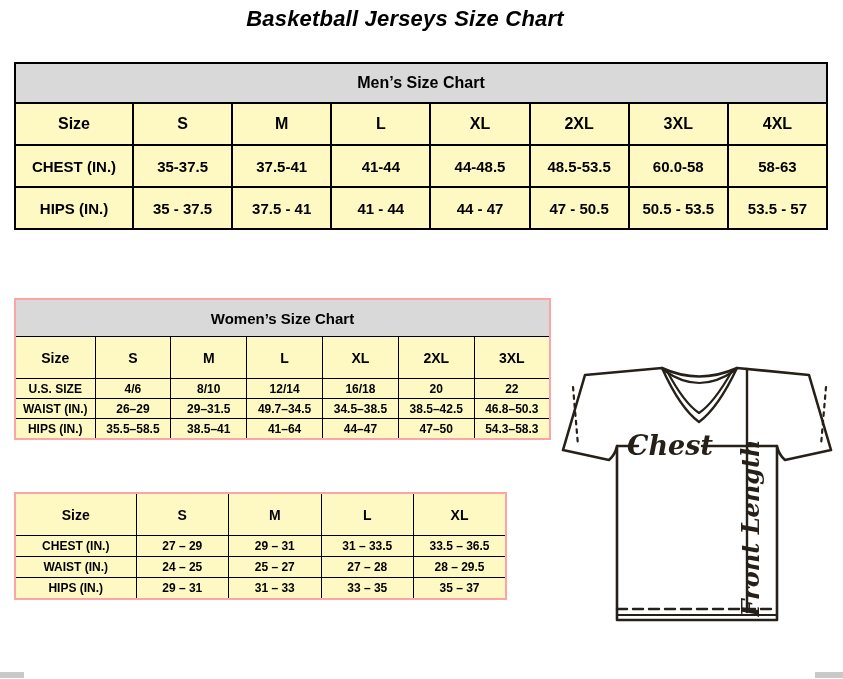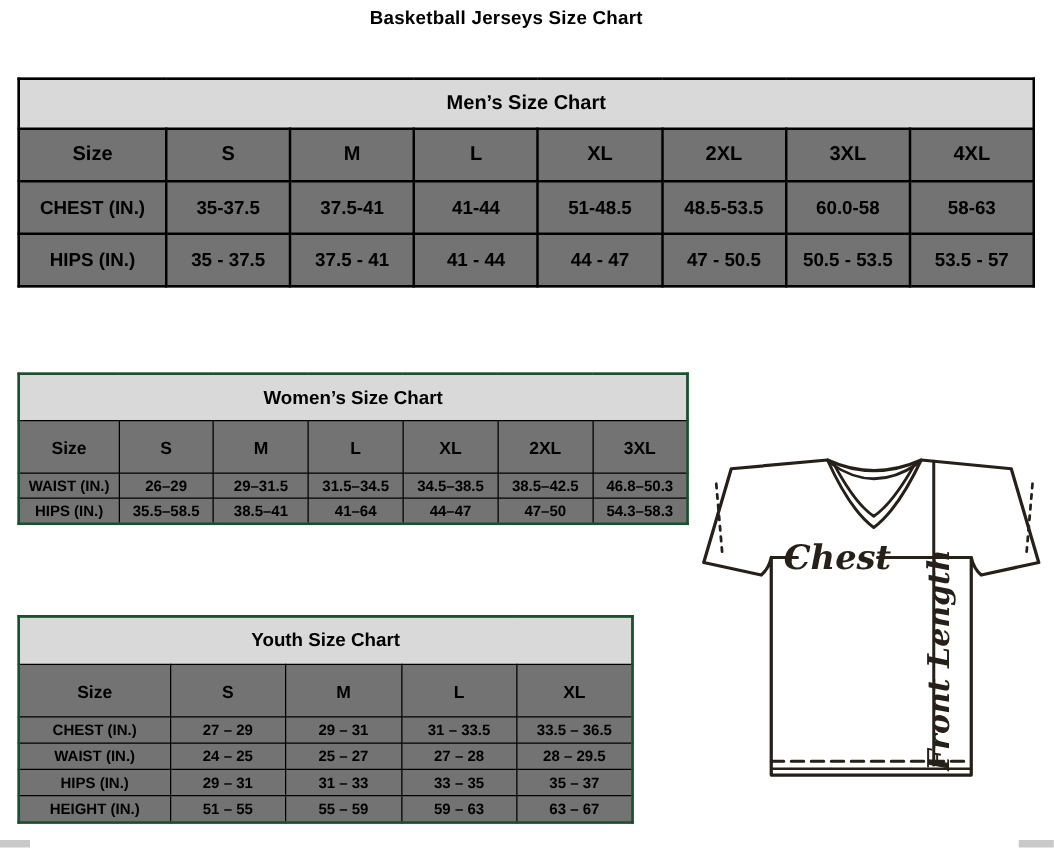--- a/index.html
+++ b/index.html
@@ -3,25 +3,25 @@
 <meta charset="utf-8">
 <style>
   html,body{margin:0;padding:0;}
   body{
     width:843px;height:679px;position:relative;overflow:hidden;
     background:#ffffff;color:#000;
     font-family:"Liberation Sans",sans-serif;
   }
   .page-title{
     position:absolute;top:6px;left:0;width:810px;
-    text-align:center;font-size:15px;font-weight:bold;letter-spacing:.2px;
+    text-align:center;font-size:22px;font-weight:bold;letter-spacing:.2px;font-style:italic;
   }
   table{
-    border-collapse:collapse;table-layout:fixed;position:absolute;background:#737373;
-    border:2px solid #14532d;
+    border-collapse:collapse;table-layout:fixed;position:absolute;background:#fef9c3;
+    border:2px solid #fca5a5;
   }
   th,td{
     border:1px solid #000;text-align:center;vertical-align:middle;
     padding:0;font-weight:bold;overflow:hidden;white-space:nowrap;
   }
   .title-row th{background:#d9d9d9;}
   
   .men{left:14px;top:62px;width:814px;}
   .men th,.men td{border-width:2px;}
   .men .title-row th{height:38px;font-size:16px;}
@@ -78,21 +78,21 @@
     <th>XL</th>
     <th>2XL</th>
     <th>3XL</th>
     <th>4XL</th>
   </tr>
   <tr class="data-row">
     <td class="rowlabel">CHEST (IN.)</td>
     <td>35-37.5</td>
     <td>37.5-41</td>
     <td>41-44</td>
-    <td>51-48.5</td>
+    <td>44-48.5</td>
     <td>48.5-53.5</td>
     <td>60.0-58</td>
     <td>58-63</td>
   </tr>
   <tr class="data-row">
     <td class="rowlabel">HIPS (IN.)</td>
     <td>35 - 37.5</td>
     <td>37.5 - 41</td>
     <td>41 - 44</td>
     <td>44 - 47</td>
@@ -120,24 +120,33 @@
   <tr class="head-row">
     <th>Size</th>
     <th>S</th>
     <th>M</th>
     <th>L</th>
     <th>XL</th>
     <th>2XL</th>
     <th>3XL</th>
   </tr>
   <tr class="data-row">
+    <td class="rowlabel">U.S. SIZE</td>
+    <td>4/6</td>
+    <td>8/10</td>
+    <td>12/14</td>
+    <td>16/18</td>
+    <td>20</td>
+    <td>22</td>
+  </tr>
+  <tr class="data-row">
     <td class="rowlabel">WAIST (IN.)</td>
     <td>26–29</td>
     <td>29–31.5</td>
-    <td>31.5–34.5</td>
+    <td>49.7–34.5</td>
     <td>34.5–38.5</td>
     <td>38.5–42.5</td>
     <td>46.8–50.3</td>
   </tr>
   <tr class="data-row">
     <td class="rowlabel">HIPS (IN.)</td>
     <td>35.5–58.5</td>
     <td>38.5–41</td>
     <td>41–64</td>
     <td>44–47</td>
@@ -149,23 +158,20 @@
 
 <table class="youth">
   <colgroup>
       <col class="c0">
       <col>
       <col>
       <col>
       <col>
     </colgroup>
   <tbody>
-      <tr class="title-row">
-    <th colspan="5">Youth Size Chart</th>
-  </tr>
   <tr class="head-row">
     <th>Size</th>
     <th>S</th>
     <th>M</th>
     <th>L</th>
     <th>XL</th>
   </tr>
   <tr class="data-row">
     <td class="rowlabel">CHEST (IN.)</td>
     <td>27 – 29</td>
@@ -180,27 +186,20 @@
     <td>27 – 28</td>
     <td>28 – 29.5</td>
   </tr>
   <tr class="data-row">
     <td class="rowlabel">HIPS (IN.)</td>
     <td>29 – 31</td>
     <td>31 – 33</td>
     <td>33 – 35</td>
     <td>35 – 37</td>
   </tr>
-  <tr class="data-row">
-    <td class="rowlabel">HEIGHT (IN.)</td>
-    <td>51 – 55</td>
-    <td>55 – 59</td>
-    <td>59 – 63</td>
-    <td>63 – 67</td>
-  </tr>
 </tbody>
   </table>
 
 <div class="jersey-wrap">
   <svg width="287" height="268" viewBox="0 0 287 268">
     <g stroke="#262019" fill="none" stroke-linejoin="round" stroke-linecap="round">
 
       <path d="M106,10 L29,17 L7,92 L53,102 Q59,97 61,88 L61,262 L221,262 L221,88 Q223,97 229,102 L275,92 L253,17 L181,10 Q143,27 106,10 Z" fill="#ffffff" stroke-width="2.6"></path>
 
       <path d="M109,13 Q143,37 178,13" stroke-width="2.2"></path>

